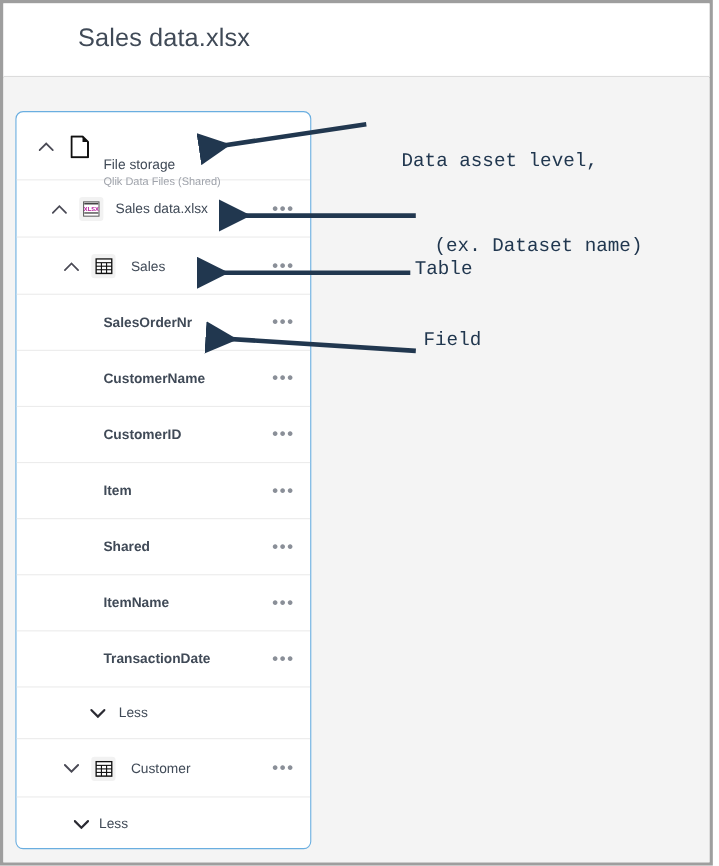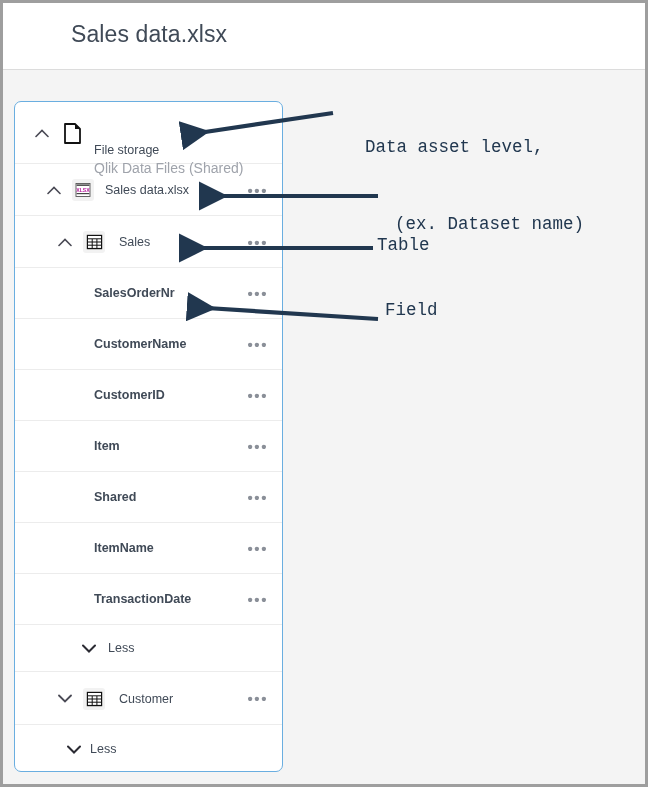--- a/index.html
+++ b/index.html
@@ -80,21 +80,21 @@
     justify-content: center;
   }
   .chev svg { display: block; }
 
   .row-label {
     font-size: 12.5px;
     color: #404a57;
     white-space: nowrap;
   }
   .row-sub {
-    font-size: 14px;
+    font-size: 10px;
     color: #9fa3ab;
     white-space: nowrap;
     margin-top: 3px;
     text-align: right;
   }
 
   .dots {
     position: absolute;
     right: 14px;
     top: 50%;

